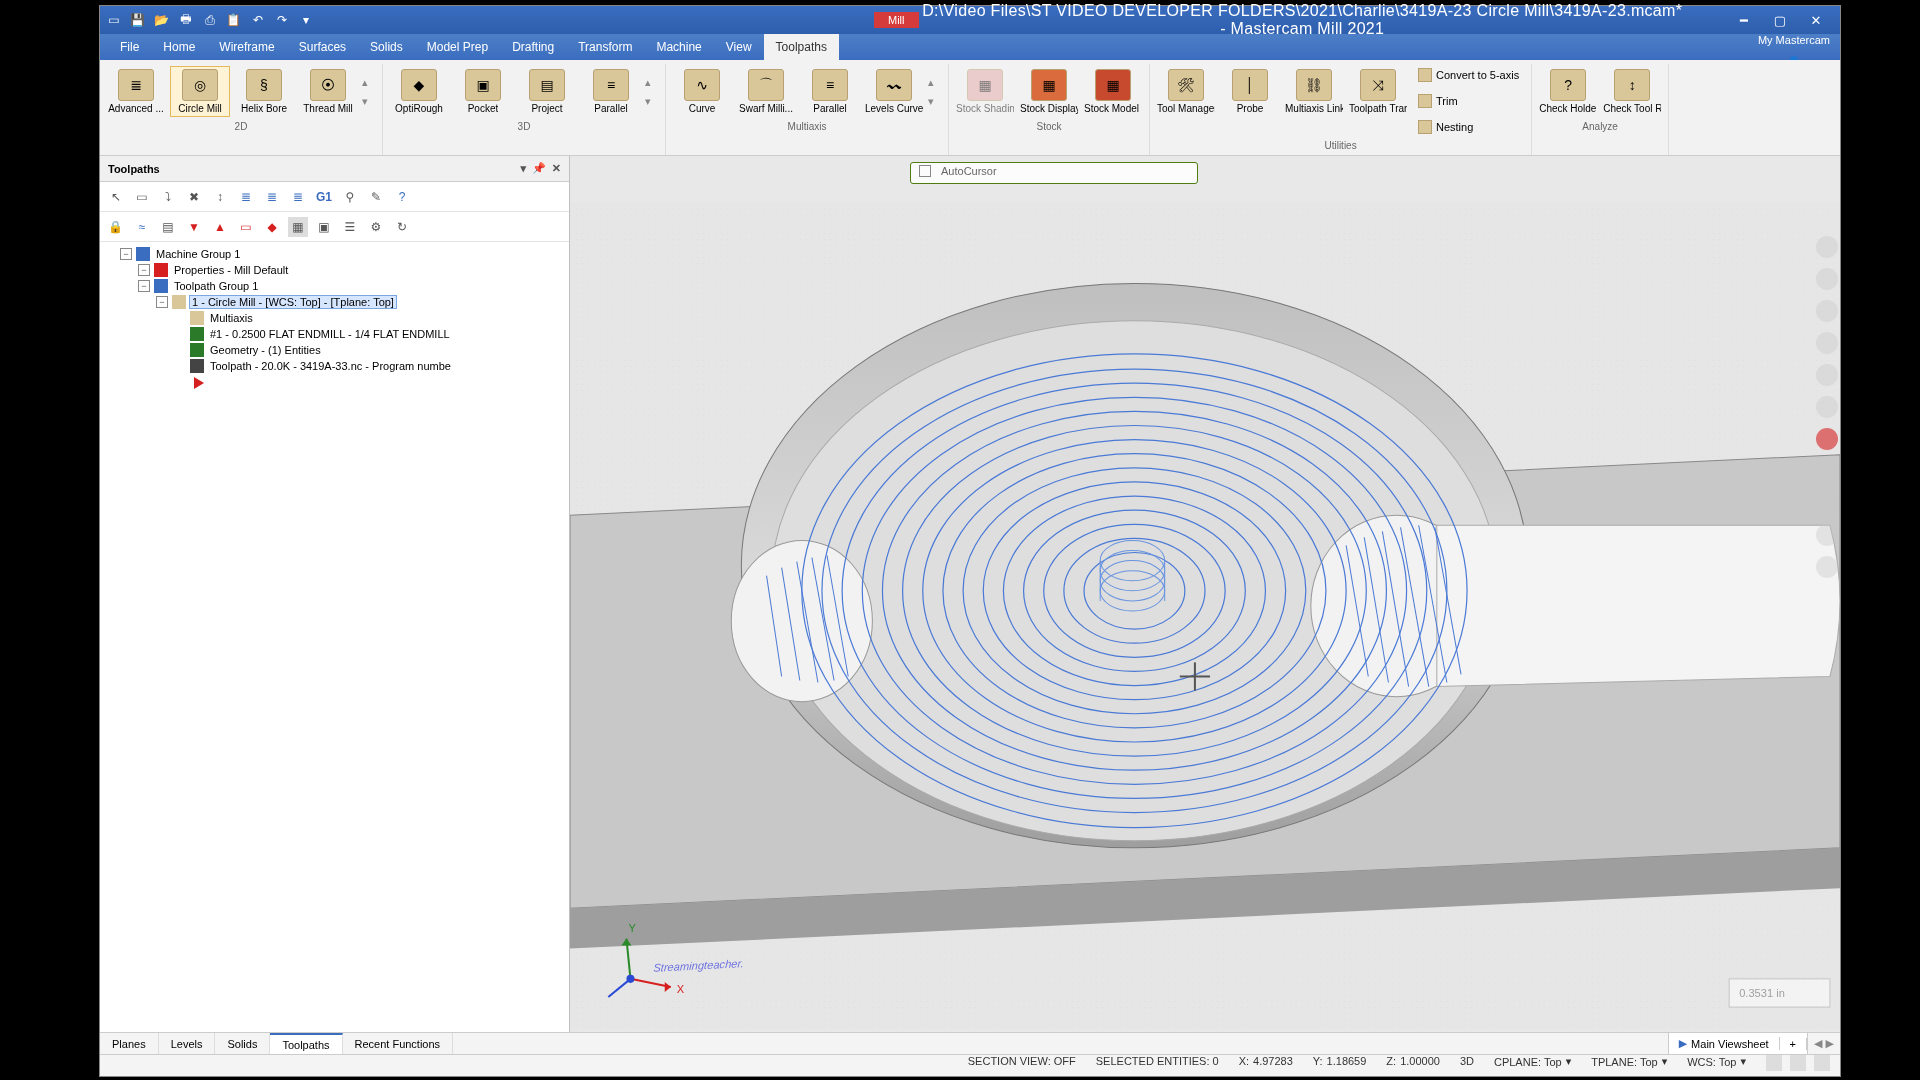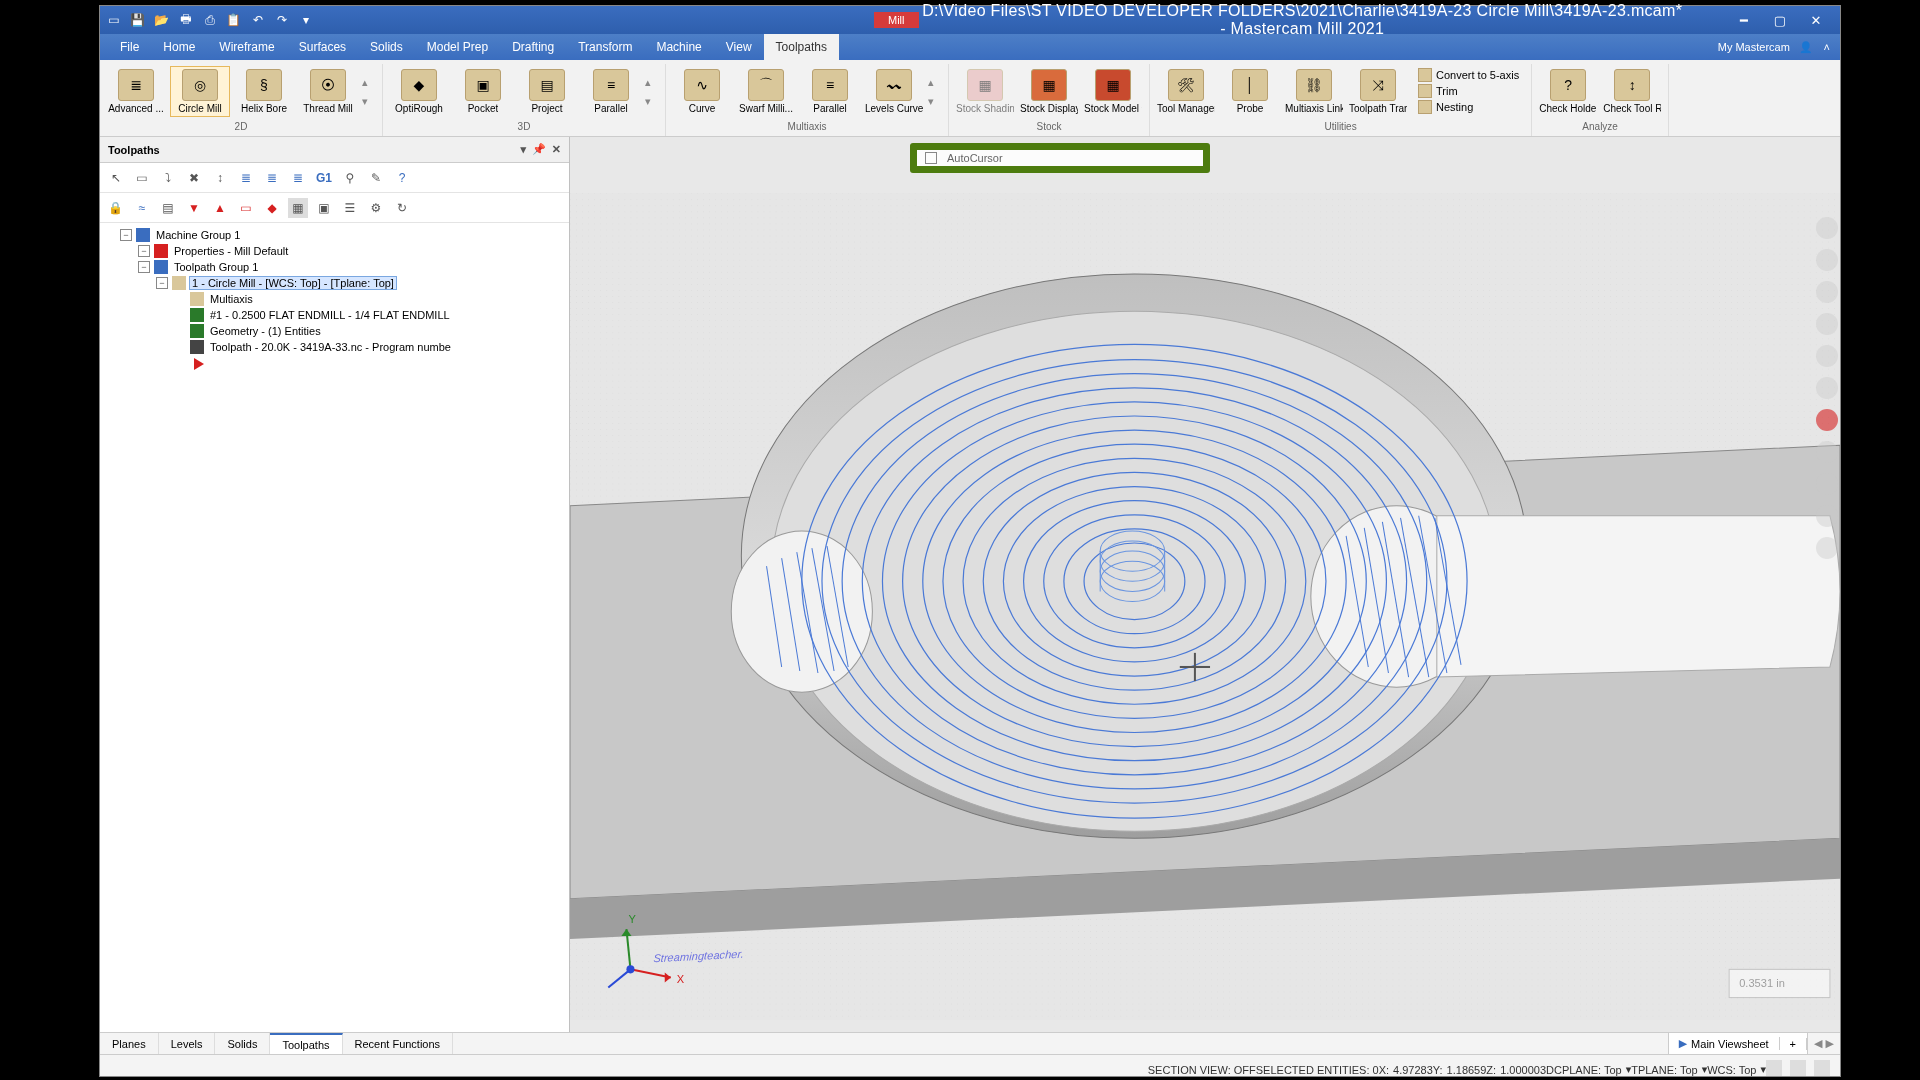--- a/index.html
+++ b/index.html
@@ -8,30 +8,30 @@
 .titlebar { height:28px; background:linear-gradient(#3a6dbf,#2e5fad); color:#fff; display:flex; align-items:center; padding:0 6px; }
 .titlebar .qat { display:flex; gap:8px; align-items:center; }
 .titlebar .qat span { width:16px; height:16px; display:inline-flex; align-items:center; justify-content:center; color:#fff; font-size:12px; }
 .titlebar .tag { margin-left:560px; background:#d63b3b; padding:2px 14px; font-size:11px; }
 .titlebar .title { flex:1; text-align:center; font-size:16px; letter-spacing:.02em; padding-right:40px; }
 .titlebar .winbtn { width:36px; text-align:center; font-size:13px; }
 .menubar { height:26px; background:linear-gradient(#4d7fc7,#3a6dbf); color:#fff; display:flex; align-items:stretch; padding-left:8px; }
 .menubar .mitem { padding:0 12px; display:flex; align-items:center; font-size:12px; cursor:pointer; }
 .menubar .mitem.active { background:#f2f2f2; color:#333; }
 .menubar .spacer { flex:1; }
-.menubar .right { display:flex; align-items:center; padding-right:10px; gap:10px; }
+.menubar .right { display:flex; align-items:center; padding-right:10px; gap:10px;flex-direction:column; }
 .ribbon { background:#f2f2f2; border-bottom:1px solid #ccc; padding:4px 0 0 0; display:flex; }
 .rgroup { border-right:1px solid #ddd; padding:2px 6px; display:flex; flex-direction:column; align-items:center; }
 .rbuttons { display:flex; gap:4px; }
 .rbtn { width:60px; display:flex; flex-direction:column; align-items:center; padding:2px; cursor:pointer; border:1px solid transparent; }
 .rbtn.sel { background:#fff3d6; border:1px solid #e6b85c; }
 .rbtn .ricon { width:36px; height:32px; background:#d9c79a; border:1px solid #b8a070; border-radius:3px; display:flex; align-items:center; justify-content:center; font-size:14px; }
 .rbtn .rlabel { font-size:10px; margin-top:2px; text-align:center; white-space:nowrap; overflow:hidden; max-width:58px; }
 .rgroup .rname { font-size:10px; color:#666; margin-top:4px; padding-bottom:2px; }
-.util-col { display:flex; flex-direction:column; gap:2px; padding:2px 6px; }
+.util-col { display:flex; flex-direction:column; gap:12px; padding:2px 6px; }
 .util-row { display:flex; align-items:center; gap:4px; font-size:10px; cursor:pointer; }
 .util-row .smicon { width:14px; height:14px; background:#d9c79a; border:1px solid #b8a070; }
 .workspace { flex:1; display:flex; min-height:0; }
 .panel { width:470px; background:#fff; border-right:1px solid #c0c0c0; display:flex; flex-direction:column; }
 .panel-head { height:26px; background:#f0f0f0; border-bottom:1px solid #ccc; display:flex; align-items:center; padding:0 8px; font-weight:600; font-size:14px; }
 .panel-head .phctrls { margin-left:auto; display:flex; gap:6px; color:#555; cursor:pointer; font-size:11px; }
 .toolbar-row { height:30px; border-bottom:1px solid #e4e4e4; display:flex; align-items:center; padding:0 6px; gap:6px; }
 .toolbar-row span { width:20px; height:20px; display:inline-flex; align-items:center; justify-content:center; font-size:12px; color:#555; cursor:pointer; }
 .tree { flex:1; overflow:auto; padding:4px 2px; font-size:13px; }
 .tree ul { list-style:none; padding-left:18px; }
@@ -39,32 +39,32 @@
 .tree li.sel > .nodelabel { background:#d6e6ff; outline:1px solid #7aa7e0; }
 .tree .exp { width:12px; height:12px; border:1px solid #888; display:inline-flex; align-items:center; justify-content:center; font-size:9px; color:#555; cursor:pointer; }
 .tree .nicon { width:14px; height:14px; display:inline-block; }
 .tree .nodelabel { padding:0 2px; }
 .redflag { display:inline-block;width:0;height:0;border-top:6px solid transparent;border-bottom:6px solid transparent;border-left:10px solid #d62020;margin-left:38px;margin-top:2px; }
 .hscroll { height:18px; background:#eee; border-top:1px solid #ccc; display:flex; align-items:center; }
 .hscroll .arrow { width:18px; text-align:center; color:#666; cursor:pointer; }
 .hscroll .track { flex:1; background:#e0e0e0; height:12px; }
 .viewport { flex:1; position:relative; background:#e8e8e8; }
 .viewport svg { width:100%; height:100%; display:block; }
-.autotool { position:absolute; top:6px; left:340px; background:rgba(255,255,255,.85); border:7px solid #4d7c0f; border-radius:3px; height:22px; display:flex; align-items:center; padding:8px 8px; gap:10px; font-size:10px; color:#666; }
+.autotool { position:absolute; top:6px; left:340px; background:rgba(255,255,255,.85); border:1px solid #4d7c0f; border-radius:3px; height:22px; display:flex; padding:2px 8px; gap:10px; font-size:10px; color:#666; }
 .autotool span.demo{width:14px;height:14px;display:inline-block;}
 .rightgutter { position:absolute; right:2px; top:80px; display:flex; flex-direction:column; gap:10px; }
 .rightgutter span { width:22px; height:22px; border-radius:50%; background:rgba(200,200,200,.4); display:inline-block; }
 .bottomtabs { position:absolute; left:0; bottom:0; right:0; }
 .bt-row1 { height:22px; background:#f4f4f4; border-top:1px solid #ccc; display:flex; align-items:stretch; }
 .bt-row1 .tab { padding:0 12px; border-right:1px solid #ddd; display:flex; align-items:center; font-size:11px; cursor:pointer; }
 .bt-row1 .tab.active { background:#fff; border-top:2px solid #3a6dbf; }
 .bt-row1 .vsheets { margin-left:auto; display:flex; align-items:center; background:#fff; border-left:1px solid #ccc; border-right:1px solid #ccc; }
 .bt-row1 .vsheets .vtab { padding:0 10px; display:flex; align-items:center; border-right:1px solid #ccc; cursor:pointer; }
 .bt-row1 .arrows { padding:0 6px; color:#888; cursor:pointer; display:flex; align-items:center; }
-.bt-row2 { height:22px; background:#f4f4f4; border-top:1px solid #ccc; display:flex; align-items:flex-end; padding:0 10px; font-size:11px; color:#333; }
+.bt-row2 { height:22px; background:#f4f4f4; border-top:1px solid #ccc; display:flex; align-items:flex-start; padding:0 10px; gap:20px; font-size:11px; color:#333; }
 .bt-row2 .cell { display:flex; gap:4px; align-items:center; }
 .bt-row2 .spacer { flex:1; }
 </style>
 </head>
 <body>
 
 <div class="app-frame">
 
   <div class="titlebar">
     <div class="qat">

